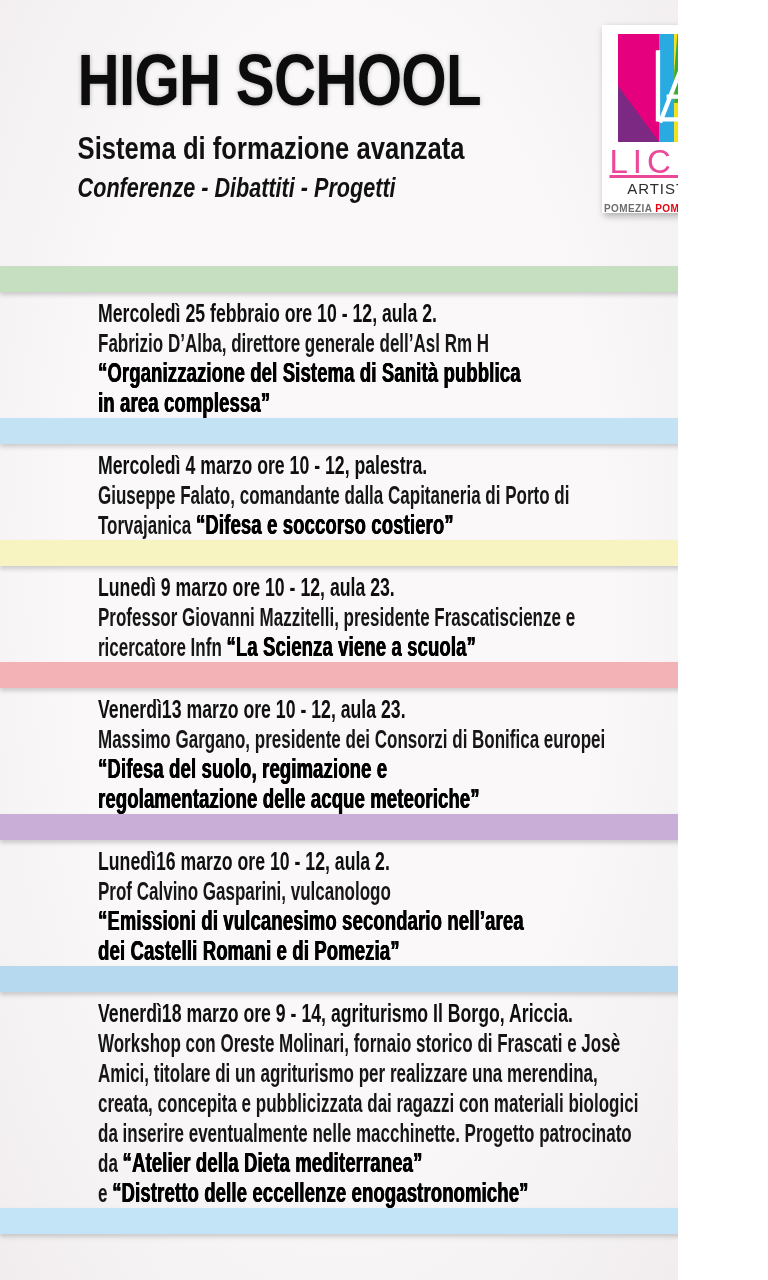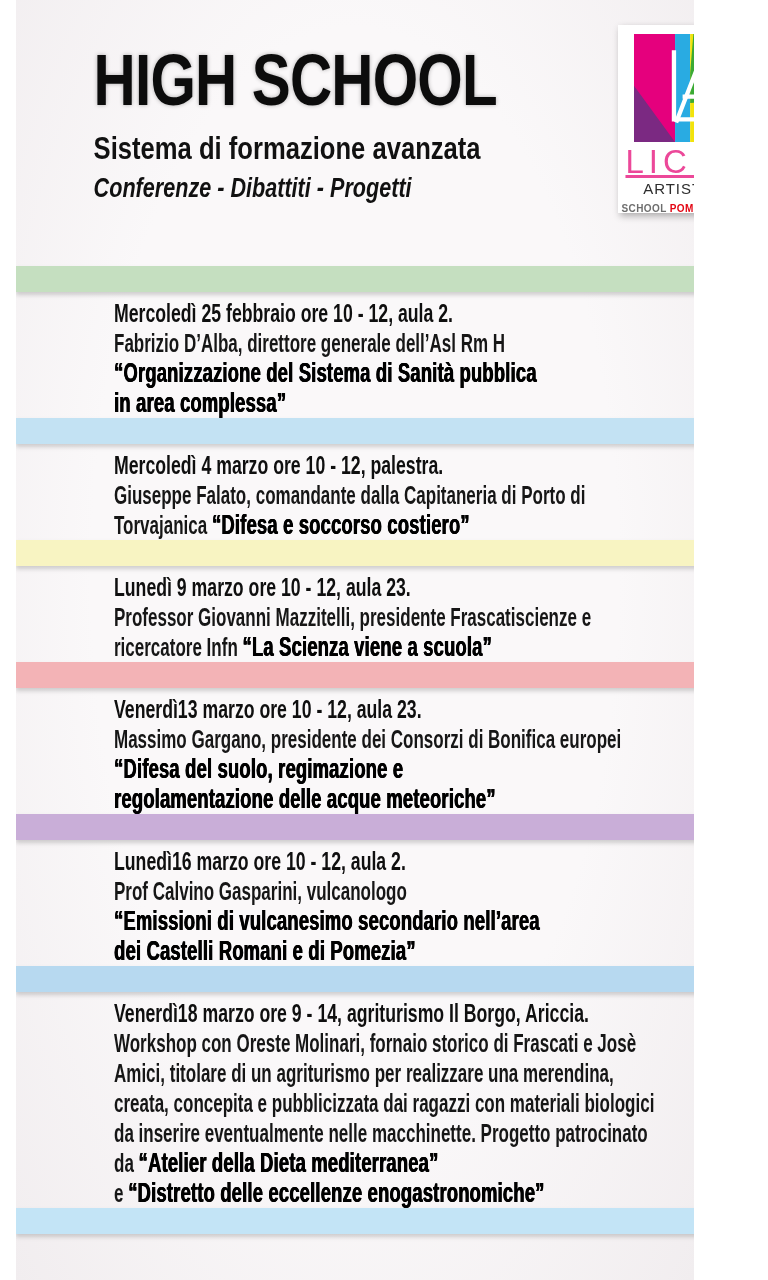--- a/index.html
+++ b/index.html
@@ -3,21 +3,20 @@
 <meta charset="utf-8">
 <style>
   html,body{margin:0;padding:0;}
   .page{
     position:relative;
     width:678px;height:1280px;
     background:radial-gradient(ellipse at 50% 45%, #faf8f9 55%, #f1edef 100%);
     overflow:hidden;
     font-family:"Liberation Sans", sans-serif;
     color:#151515;
-    margin-left:16px;
   }
   
   .header{position:relative;height:266px;}
   .header-text{
     padding:44px 0 0 97px;
     width:800px;
     transform:scaleX(0.8);
     transform-origin:0 0;
   }
   .title{
@@ -100,21 +99,21 @@
         <polygon points="64,64 100,60 100,94" fill="#e30613"></polygon>
         <g fill="none" stroke-width="4" stroke="#ffffff">
           <path d="M 37 15 V 79 H 59"></path>
           <path d="M 39 82 L 63 20 L 87 82"></path>
           <path d="M 45 58 H 78"></path>
         </g>
       </svg>
       <div class="logo-liceo">LICEO</div>
       <div class="logo-artistico">ARTISTICO</div>
       <div class="logo-bottom">
-        <span class="gray">SCHOOL</span>
+        <span class="gray">POMEZIA</span>
         <span class="red">POMEZIA LICEO</span>
       </div>
     </div>
   </div>
 
   <div>
       <div class="stripe" style="background: rgb(197, 223, 192);"></div>
       <div class="event">
         <div class="ln-row date">Mercoledì 25 febbraio ore 10 - 12, aula 2.</div>
         <div class="ln-row"><span class="seg">Fabrizio D’Alba, direttore generale dell’Asl Rm H</span></div>

